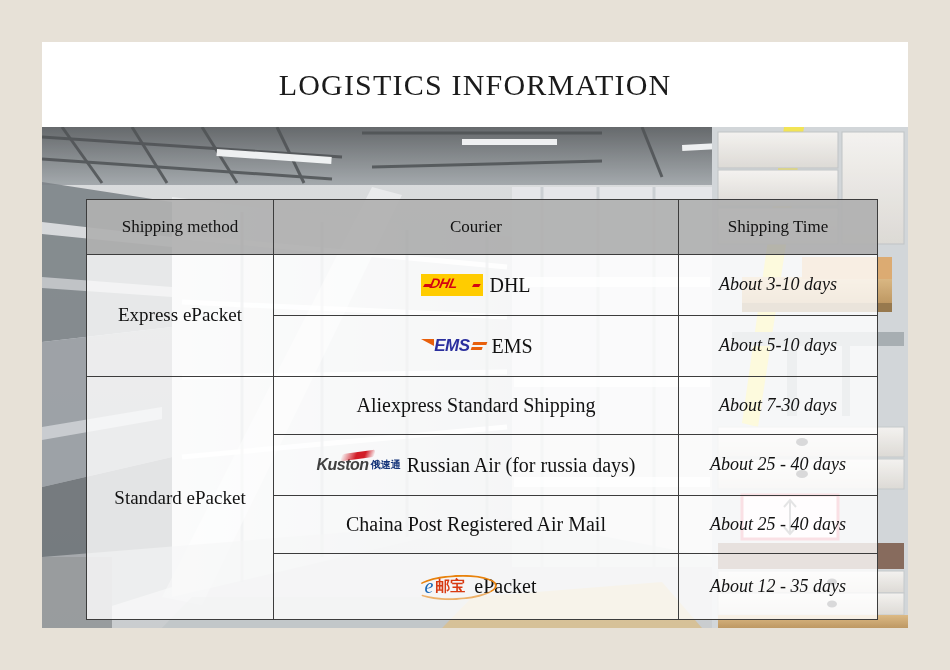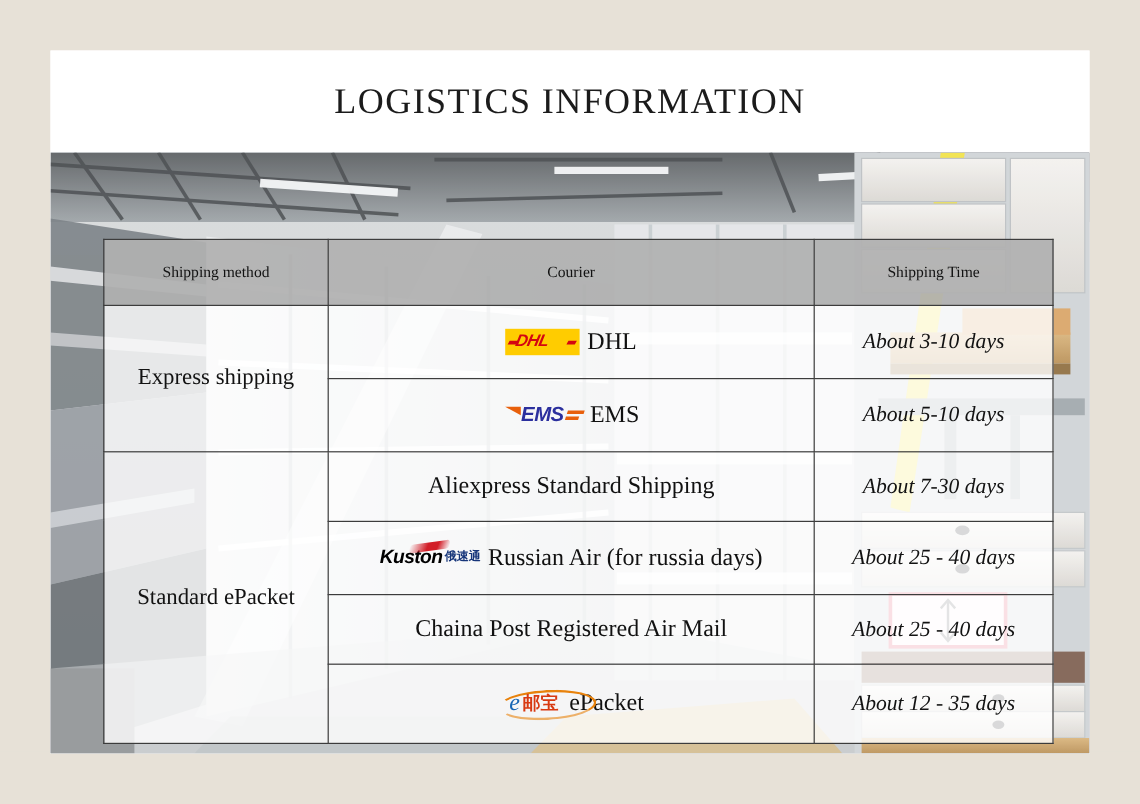--- a/index.html
+++ b/index.html
@@ -90,21 +90,21 @@
     text-align: center;
     vertical-align: middle;
     font-family: "Liberation Serif", serif;
     font-weight: normal;
     color: #121212;
     background: rgba(255,255,255,0.80);
     padding: 0;
   }
   table.logistics thead th {
     background: rgba(176,176,176,0.93);
-    font-size: 13px;
+    font-size: 17px;
     height: 54px;
   }
   col.c1 { width: 187px; }
   col.c2 { width: 405px; }
   col.c3 { width: 199px; }
 
   td.method-cell {
     font-size: 19px;
     background: rgba(255,255,255,0.66);
   }
@@ -198,21 +198,21 @@
     align-items: center;
     gap: 2px;
     position: relative;
     height: 22px;
   }
   .kuston-word {
     font-family: "Liberation Sans", sans-serif;
     font-weight: bold;
     font-style: italic;
     font-size: 16px;
-    color: #000000;
+    color: #404040;
     letter-spacing: -0.5px;
     position: relative;
   }
   .kuston-swoosh {
     position: absolute;
     top: -2px;
     left: 24px;
     width: 34px;
     height: 7px;
     background: linear-gradient(100deg, rgba(210,30,40,0) 0%, #D21E28 45%, #D21E28 70%, rgba(210,30,40,0) 100%);
@@ -437,21 +437,21 @@
           <thead>
             <tr>
               <th>Shipping method</th>
               <th>Courier</th>
               <th>Shipping Time</th>
             </tr>
           </thead>
           <tbody>
 
             <tr>
-              <td class="method-cell" rowspan="2">Express shipping</td>
+              <td class="method-cell" rowspan="2">Express ePacket</td>
               <td class="courier-cell">
                 <div class="courier-inner">
                   <span class="logo-dhl">
                     <span class="dash-l"></span>
                     <span class="dhl-txt">DHL</span>
                     <span class="dash-r"></span>
                   </span>
                   <span class="courier-label">DHL</span>
                 </div>
               </td>

